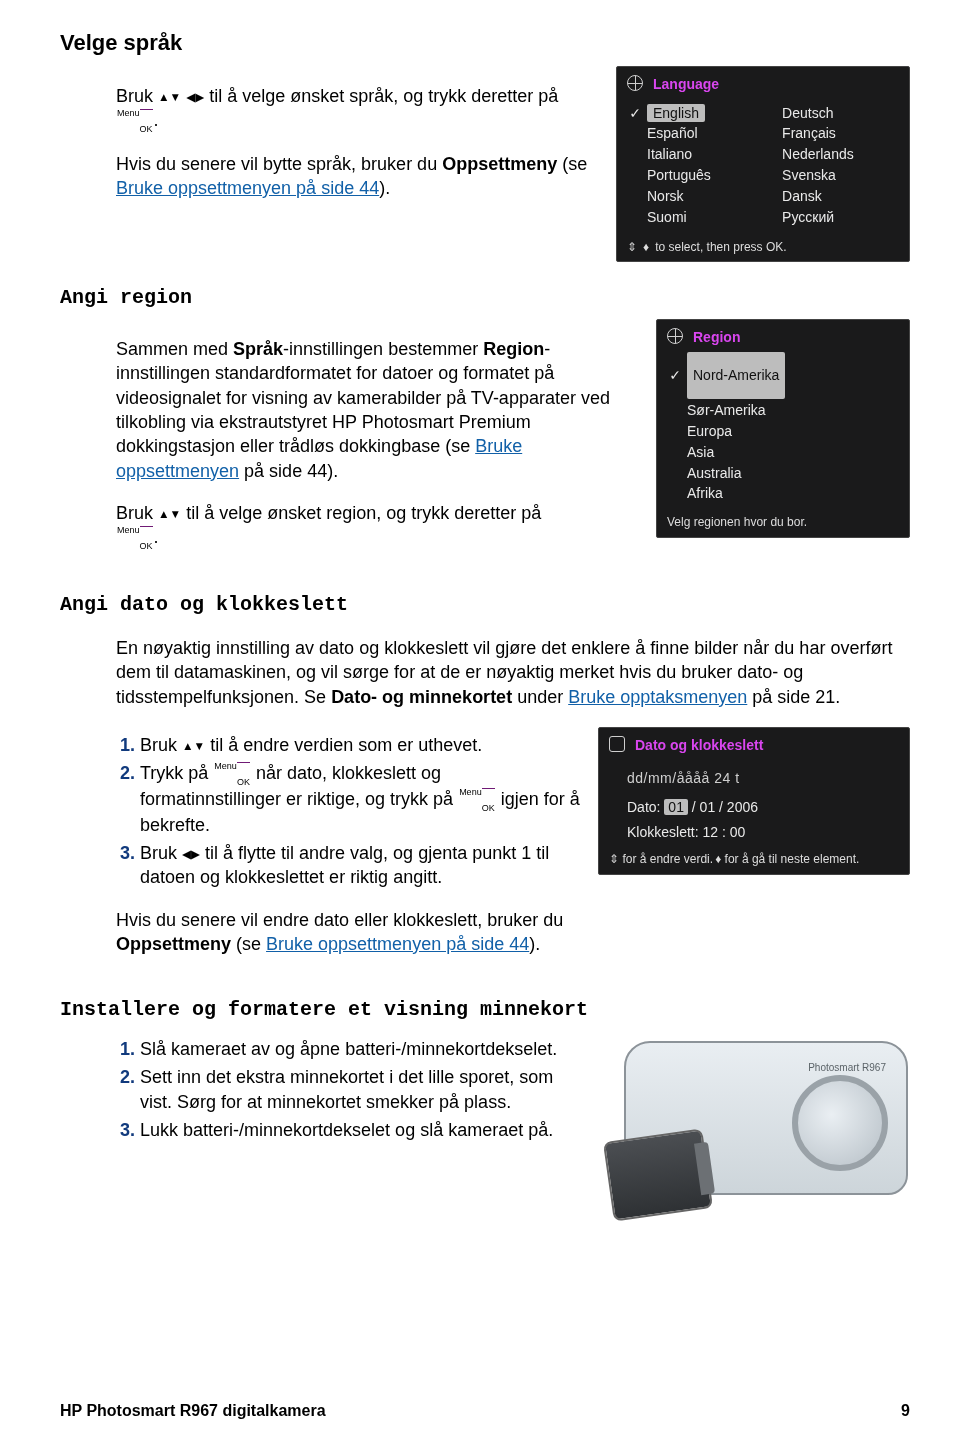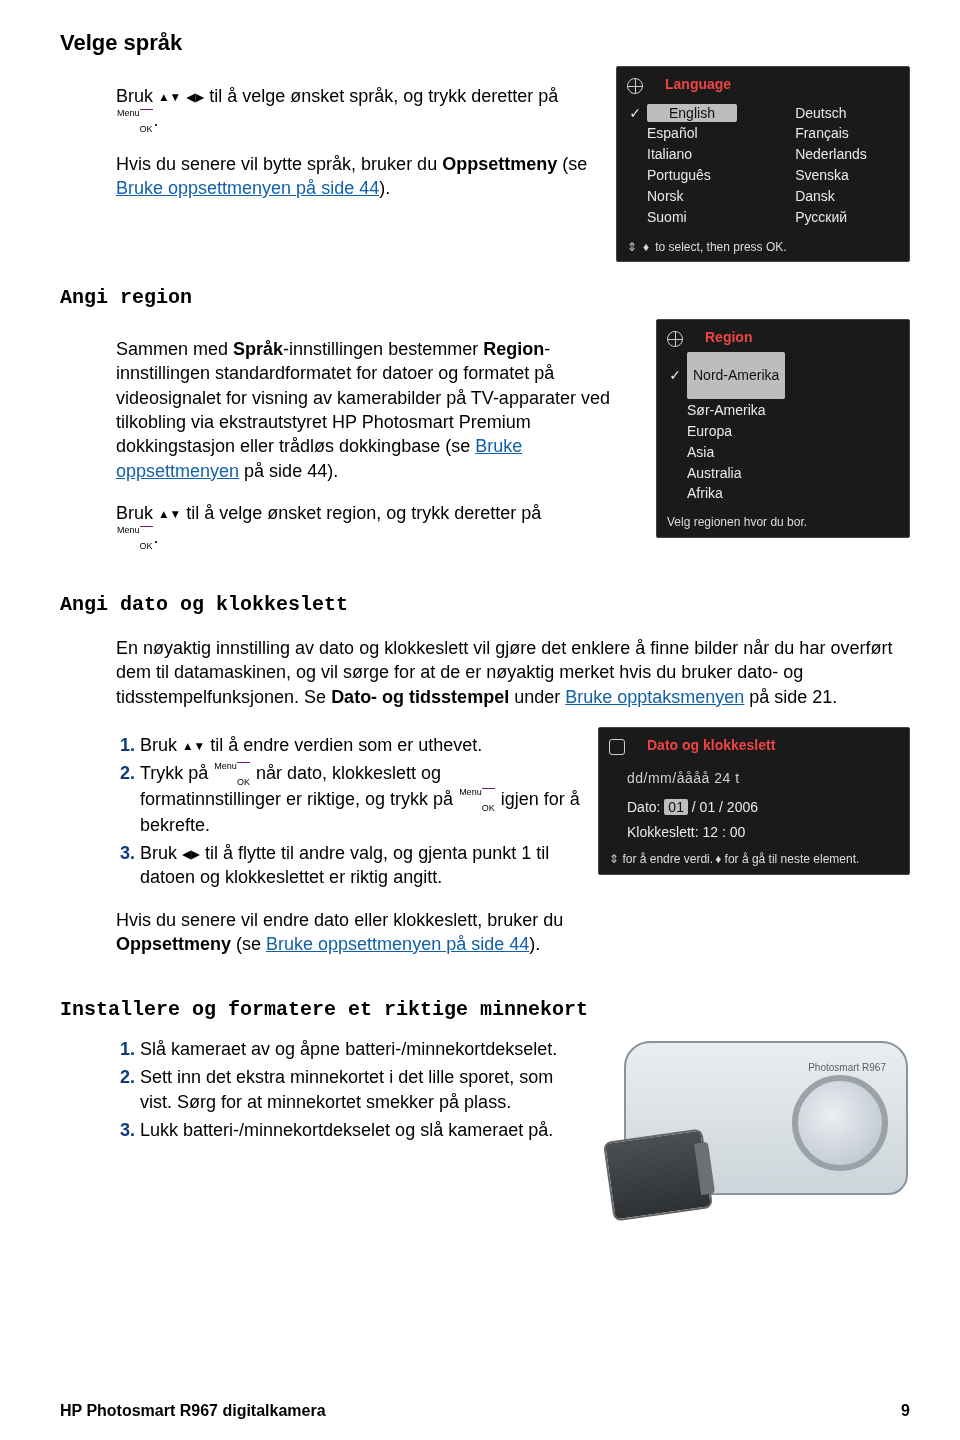--- a/index.html
+++ b/index.html
@@ -46,43 +46,43 @@
   .screenshot {
     background: #1a1a1b;
     color: #e9e9e9;
     padding: 8px 10px 6px 10px;
     font-size: 14px;
     border-radius: 2px;
     border: 1px solid #444;
   }
   .shot-header {
     display: flex;
-    align-items: flex-end;
-    gap: 22px;
+    align-items: flex-start;
+    gap: 10px;
     font-weight: bold;
-    color: #ef4444;
+    color: #d946ef;
     padding-bottom: 4px;
   }
   .lang-grid {
     display: grid;
     grid-template-columns: auto auto;
     column-gap: 28px;
     row-gap: 2px;
     margin: 6px 2px 10px 2px;
   }
   .lang-grid .lc {
     display: flex;
     align-items: center;
     gap: 6px;
     white-space: nowrap;
   }
   .lang-grid .sel {
     background: #bdbdbd;
     color: #111;
-    padding: 0 22px;
+    padding: 0 6px;
     border-radius: 2px;
   }
   .shot-footer {
     font-size: 12px;
     color: #ddd;
     display: flex;
     align-items: center;
     gap: 6px;
     padding-top: 2px;
   }
@@ -374,21 +374,21 @@
             </div>
         </div>
         <div class="region-caption">Velg regionen hvor du bor.</div>
       </div>
     </div>
   </div>
 
   <h3 class="subsection">Angi dato og klokkeslett</h3>
   <div class="indent">
     <p>
-      <span>En nøyaktig innstilling av dato og klokkeslett vil gjøre det enklere å finne bilder når du har overført dem til datamaskinen, og vil sørge for at de er nøyaktig merket hvis du bruker dato- og tidsstempelfunksjonen. Se </span><strong>Dato- og tidsstempel</strong><span> under </span><a href="#">Bruke opptaksmenyen</a><span> på side 21.</span>
+      <span>En nøyaktig innstilling av dato og klokkeslett vil gjøre det enklere å finne bilder når du har overført dem til datamaskinen, og vil sørge for at de er nøyaktig merket hvis du bruker dato- og tidsstempelfunksjonen. Se </span><strong>Dato- og minnekortet</strong><span> under </span><a href="#">Bruke opptaksmenyen</a><span> på side 21.</span>
     </p>
     <div class="row2col">
       <div class="textcol">
         <ol class="steps">
           <li><span class="body"><span>Bruk </span><span class="glyph arrow-up arrow-down"></span><span> til å endre verdien som er uthevet.</span></span></li>
           <li><span class="body"><span>Trykk på </span><span class="menu-ok">
                   <span class="m">Menu</span>
                   <span class="o">OK</span>
                 </span><span> når dato, klokkeslett og formatinnstillinger er riktige, og trykk på </span><span class="menu-ok">
                   <span class="m">Menu</span>
@@ -417,21 +417,21 @@
           </div>
           <div class="legend">
             <div><span class="updown-icon"></span> <span>for å endre verdi.</span></div>
             <div>♦ <span>for å gå til neste element.</span></div>
           </div>
         </div>
       </div>
     </div>
   </div>
 
-  <h3 class="subsection">Installere og formatere et riktige minnekort</h3>
+  <h3 class="subsection">Installere og formatere et visning minnekort</h3>
   <div class="indent">
     <div class="row2col">
       <div class="textcol">
         <ol class="steps">
           <li><span class="body">Slå kameraet av og åpne batteri-/minnekortdekselet.</span></li>
           <li><span class="body">Sett inn det ekstra minnekortet i det lille sporet, som vist. Sørg for at minnekortet smekker på plass.</span></li>
           <li><span class="body">Lukk batteri-/minnekortdekselet og slå kameraet på.</span></li>
         </ol>
       </div>
       <div class="camerabox">

